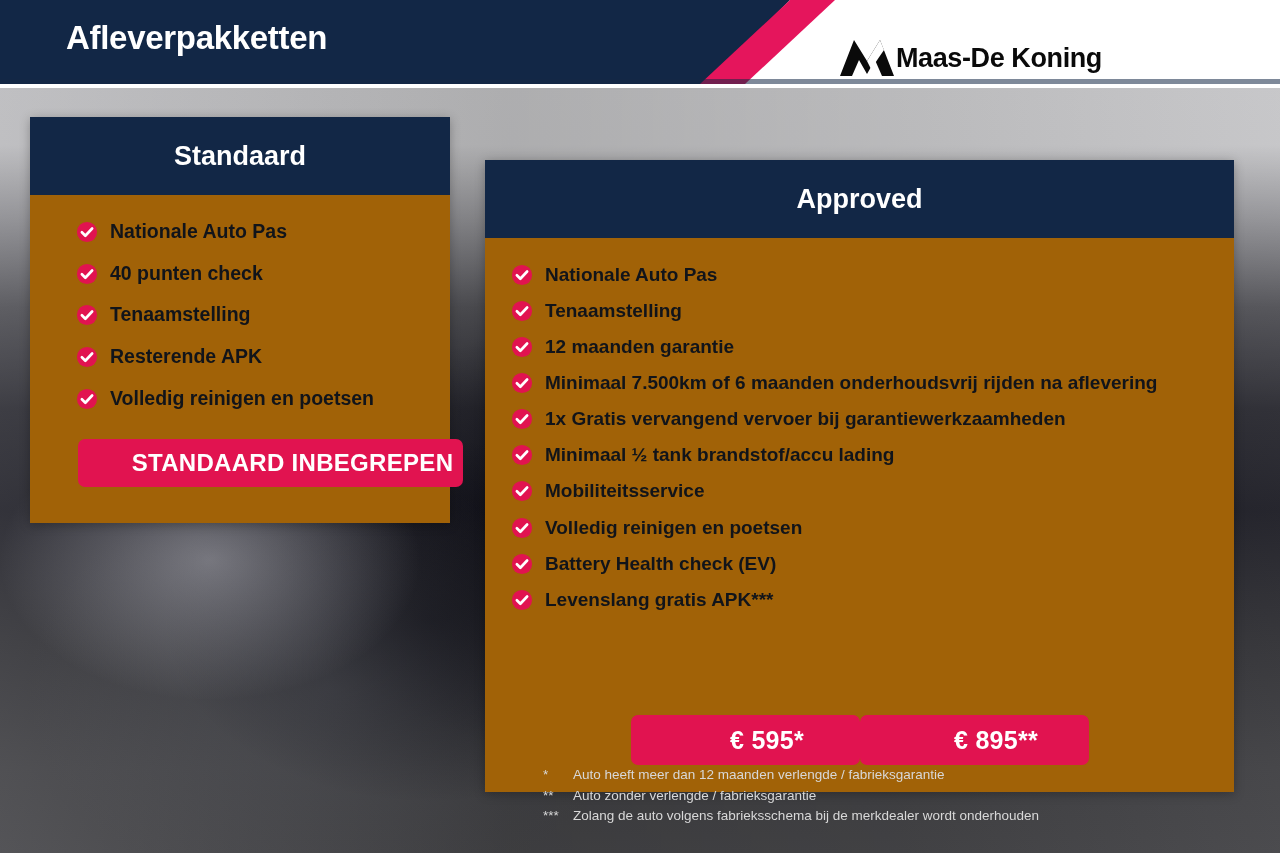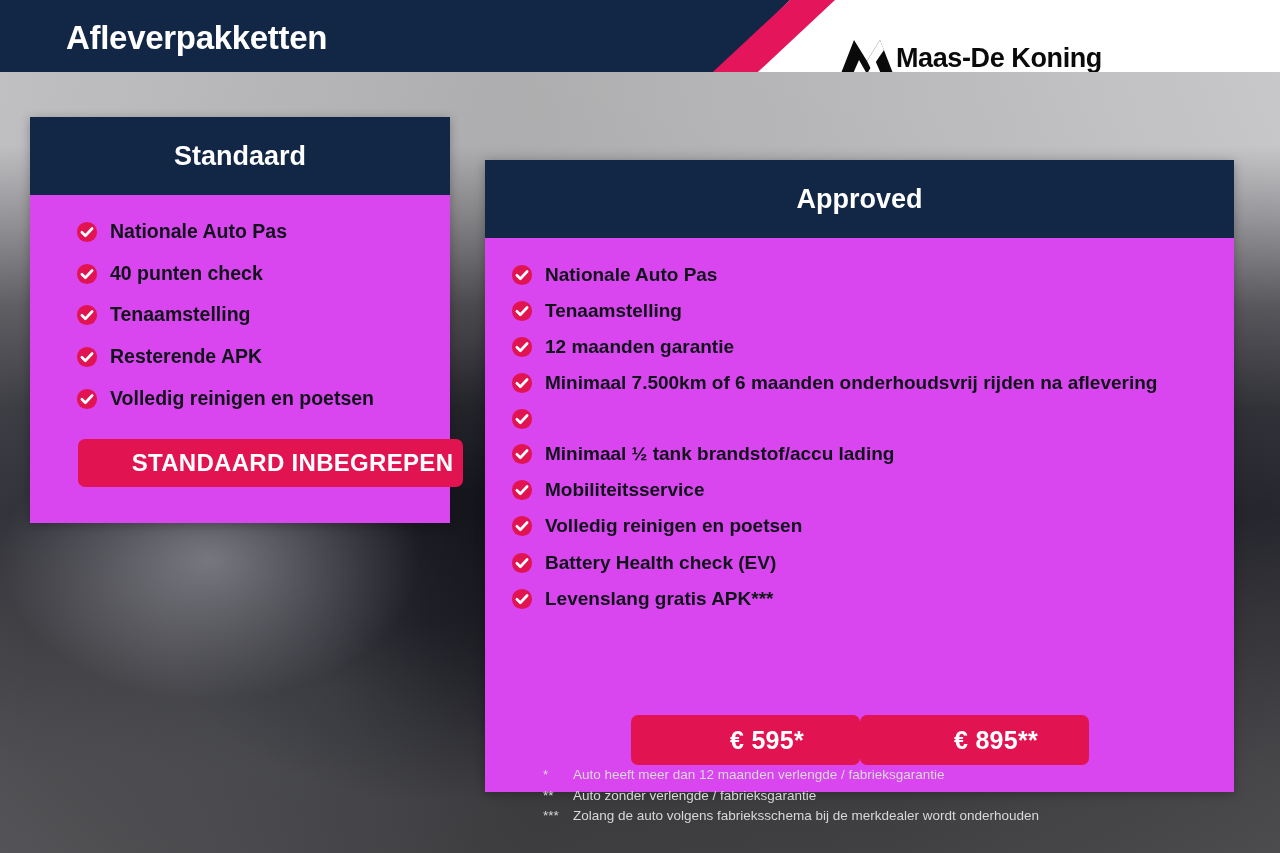--- a/index.html
+++ b/index.html
@@ -36,21 +36,21 @@
     position: absolute;
     inset: 0;
     background: linear-gradient(90deg, rgba(120,120,125,0.22) 0%, rgba(0,0,0,0.18) 40%, rgba(0,0,0,0.12) 70%, rgba(90,90,95,0.10) 100%);
   }
 
   
   .header {
     position: absolute;
     top: 0; left: 0;
     width: 1280px;
-    height: 72px;
+    height: 88px;
     background: #ffffff;
     overflow: hidden;
     z-index: 5;
   }
   .header-navy {
     position: absolute;
     top: 0; left: 0;
     width: 790px;
     height: 84px;
     background: #122746;
@@ -93,21 +93,21 @@
   .header-underline {
     position: absolute;
     top: 79px; left: 0;
     width: 1280px; height: 5px;
     background: rgba(20,40,70,0.55);
   }
 
   
   .card {
     position: absolute;
-    background: #d946ef;
+    background: #a16207;
     z-index: 4;
     box-shadow: 0 2px 10px rgba(0,0,0,0.28);
   }
   .card-head {
     background: #122746;
     color: #ffffff;
     text-align: center;
     font-weight: bold;
   }
   .card-body { padding: 0; }
@@ -280,20 +280,21 @@
               <circle cx="12" cy="12" r="11" fill="#e11350"></circle>
               <path d="M6.4 12.3 L10.2 16.1 L17.6 8.2" fill="none" stroke="#ffffff" stroke-width="2.9" stroke-linecap="round" stroke-linejoin="round"></path>
             </svg>
             <span class="feature-text">Minimaal 7.500km of 6 maanden onderhoudsvrij rijden na aflevering</span>
           </div>
           <div class="feature">
             <svg class="check" viewBox="0 0 24 24">
               <circle cx="12" cy="12" r="11" fill="#e11350"></circle>
               <path d="M6.4 12.3 L10.2 16.1 L17.6 8.2" fill="none" stroke="#ffffff" stroke-width="2.9" stroke-linecap="round" stroke-linejoin="round"></path>
             </svg>
+            <span class="feature-text">1x Gratis vervangend vervoer bij garantiewerkzaamheden</span>
           </div>
           <div class="feature">
             <svg class="check" viewBox="0 0 24 24">
               <circle cx="12" cy="12" r="11" fill="#e11350"></circle>
               <path d="M6.4 12.3 L10.2 16.1 L17.6 8.2" fill="none" stroke="#ffffff" stroke-width="2.9" stroke-linecap="round" stroke-linejoin="round"></path>
             </svg>
             <span class="feature-text">Minimaal ½ tank brandstof/accu lading</span>
           </div>
           <div class="feature">
             <svg class="check" viewBox="0 0 24 24">

